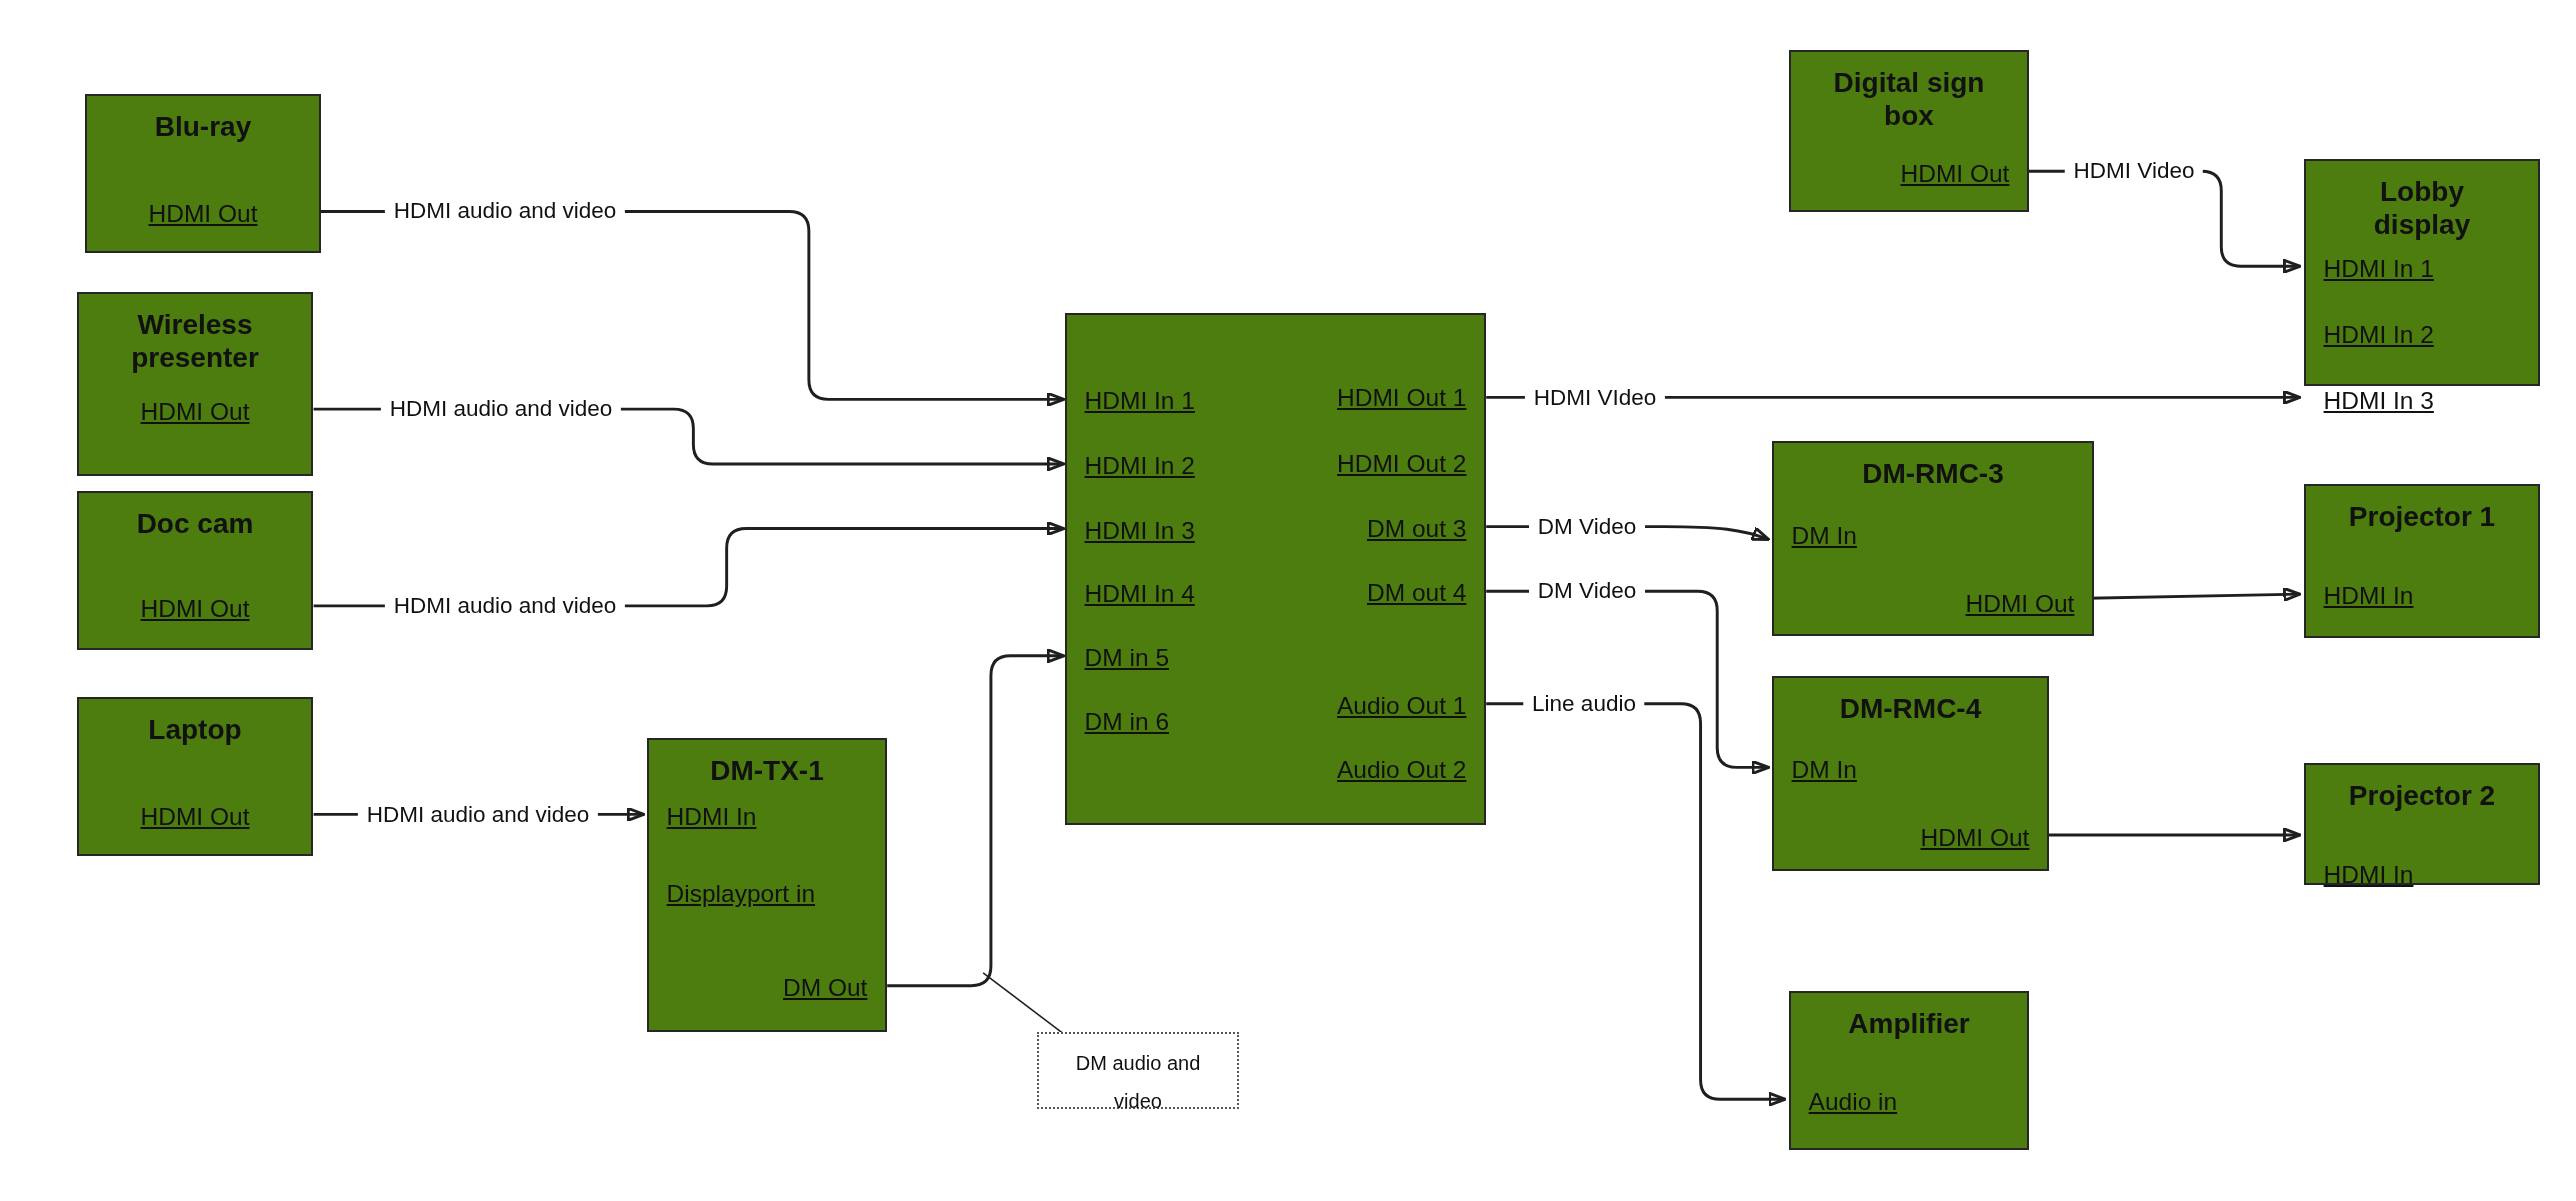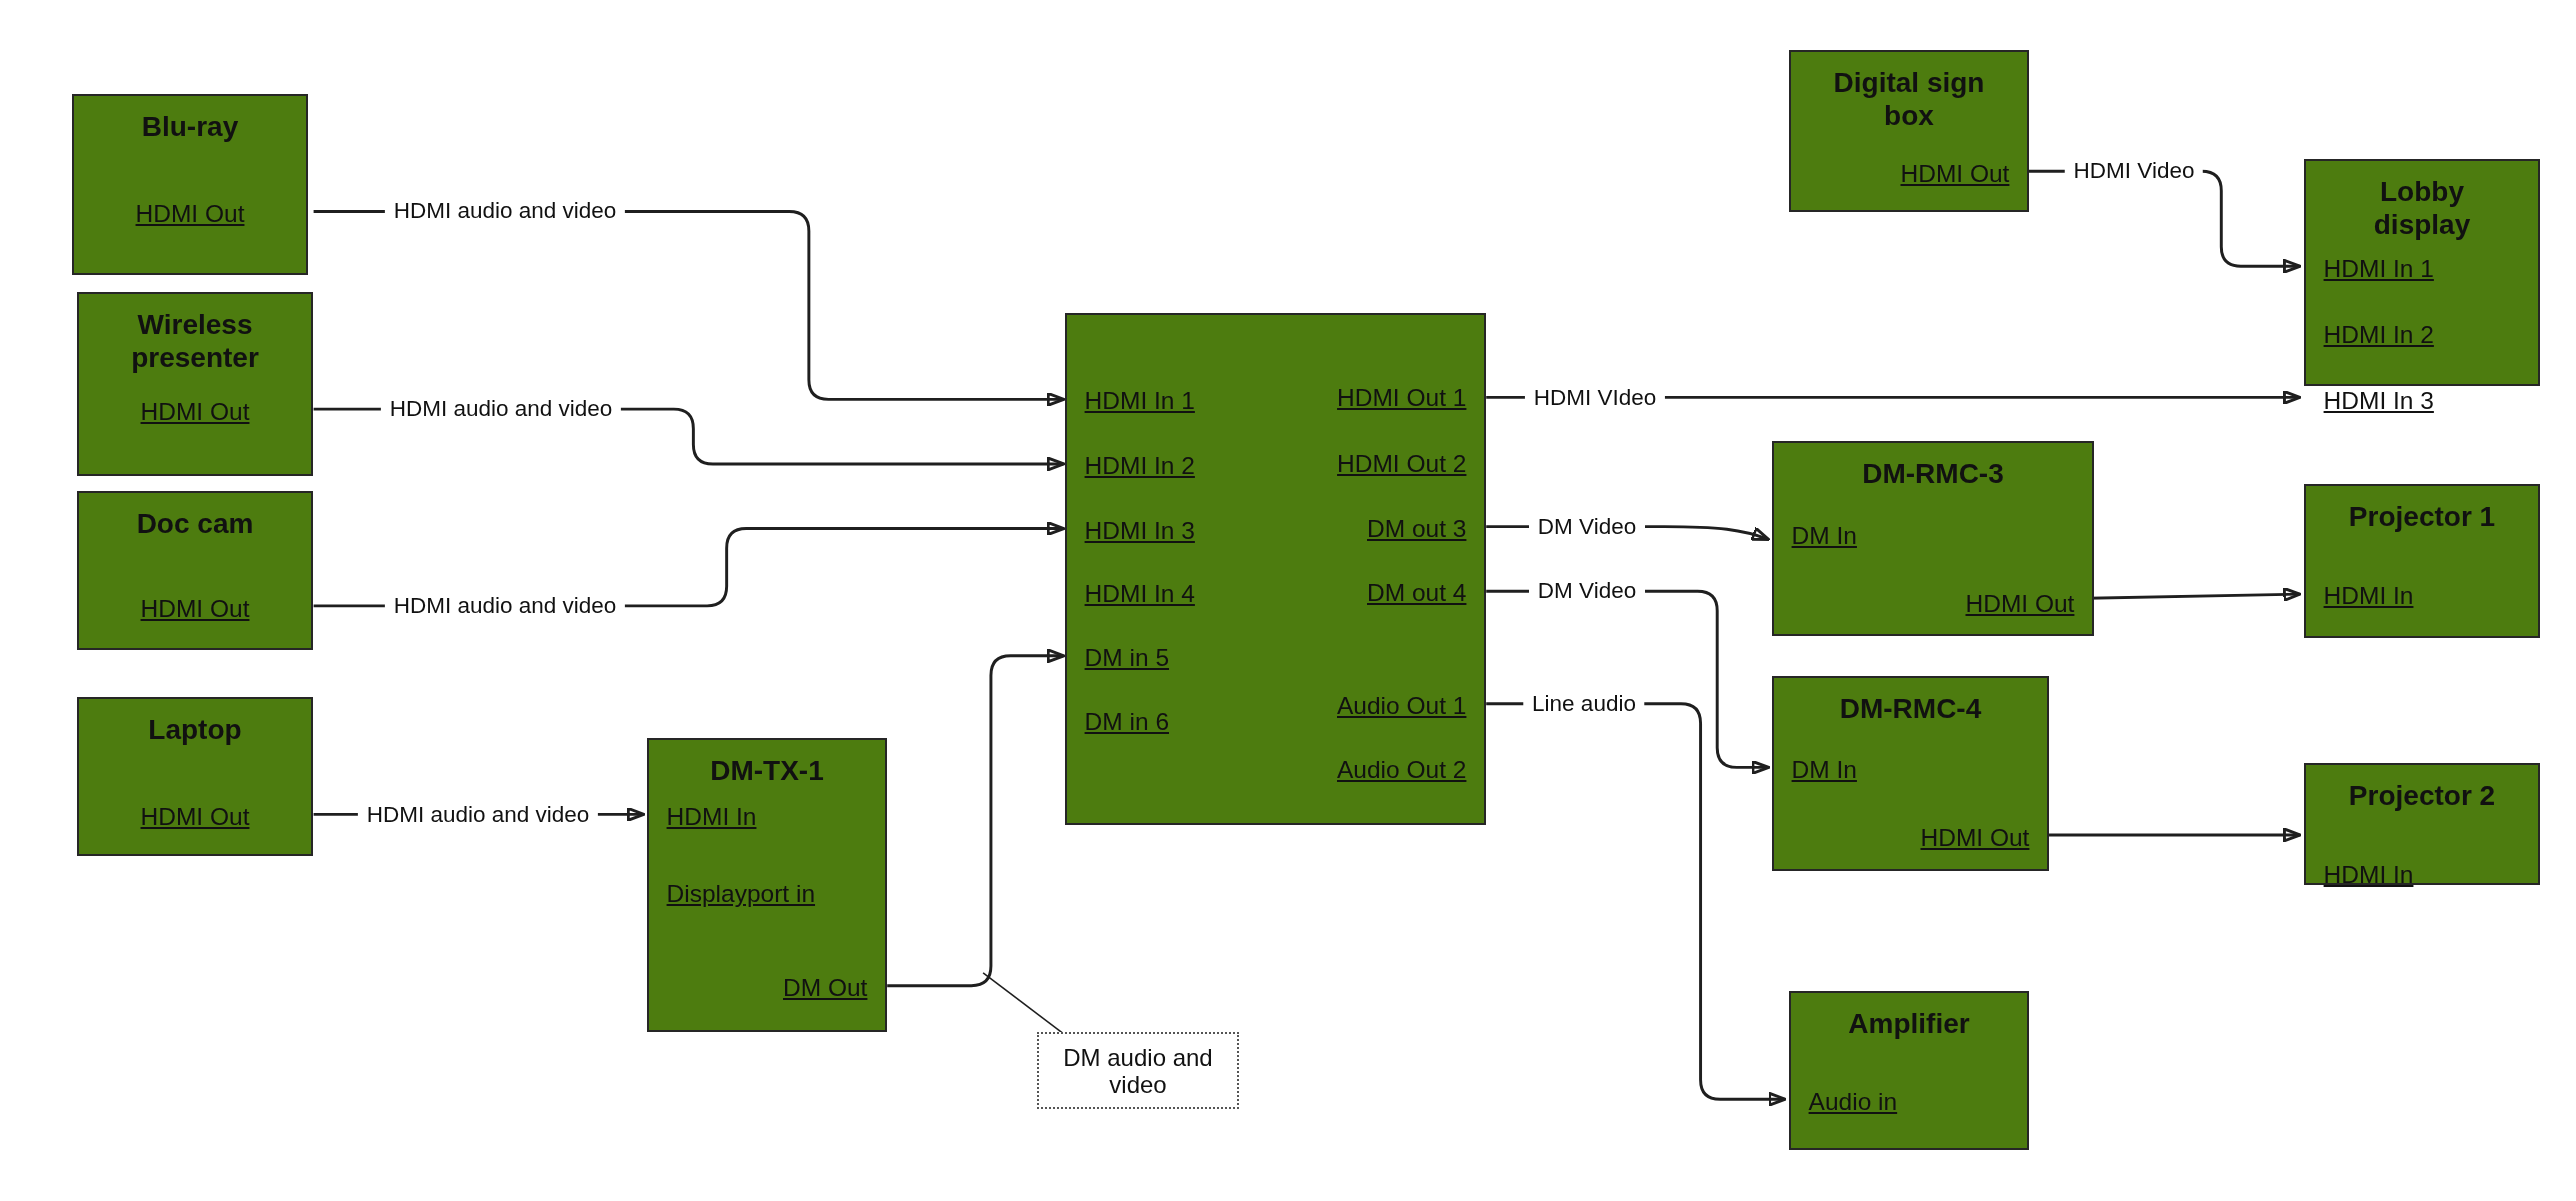--- a/index.html
+++ b/index.html
@@ -8,21 +8,21 @@
   .wires { position:absolute; left:0; top:0; }
   .wires path { stroke:#1f1f1f; stroke-width:3; fill:none; }
   .wires path.thin { stroke-width:1.6; }
   .node { position:absolute; background:#4d7c0f; border:2.9px solid #262626; }
   .node .title { font-weight:bold; font-size:28px; line-height:33px; text-align:center; padding-top:13.7px; }
   .port { position:absolute; font-size:24.5px; line-height:25.5px; white-space:nowrap;text-decoration:underline; }
   .port.left { left:17.6px; }
   .port.right { right:17.6px; }
   .port.center { left:0; right:0; text-align:center; }
   .wire-label { position:absolute; transform:translate(-50%,-50%); background:#fff; padding:2px 8.8px; font-size:22.5px; line-height:25.5px; white-space:nowrap; }
-  .note { position:absolute; border:2px dotted #555; background:#fff; font-size:24px; line-height:27px; text-align:center; padding:9.8px 11.7px; }
+  .note { position:absolute; border:2px dotted #555; background:#fff; font-size:20px; line-height:38px; text-align:center; padding:9.8px 11.7px; }
 </style>
 </head>
 <body>
 
 <div class="canvas">
 
   <svg class="wires" width="2576" height="1201" viewBox="0 0 2631 1227">
     <defs>
       <marker id="arrow" viewBox="0 0 18 14" refX="16.5" refY="7" markerWidth="18" markerHeight="14" markerUnits="userSpaceOnUse" orient="auto">
         <path d="M 1 1 L 17 7 L 1 13 Z" fill="#1f1f1f" stroke="none"></path>
@@ -36,21 +36,21 @@
     <path d="M 1518 406 H 2349" marker-end="url(#arrow)"></path>
     <path d="M 2072 175 H 2249 Q 2269 175 2269 195 V 252 Q 2269 272 2289 272 H 2349" marker-end="url(#arrow)"></path>
     <path d="M 1518 538 H 1700 C 1755 538 1780 541 1806 551" marker-end="url(#arrow)"></path>
     <path d="M 1518 604 H 1734 Q 1754 604 1754 624 V 764 Q 1754 784 1774 784 H 1806" marker-end="url(#arrow)"></path>
     <path d="M 1518 719 H 1717 Q 1737 719 1737 739 V 1103 Q 1737 1123 1757 1123 H 1823" marker-end="url(#arrow)"></path>
     <path d="M 2093 612 L 2349 607" marker-end="url(#arrow)"></path>
     <path d="M 2093 853 H 2349" marker-end="url(#arrow)"></path>
     <path class="thin" d="M 1004 994 L 1086 1056"></path>
   </svg>
 
-  <div class="node" style="left:72px;top:94px;width:236px;height:181px">
+  <div class="node" style="left:85px;top:94px;width:236px;height:159px">
     <div class="title">Blu-ray</div>
     <div class="port center" style="top:105px">HDMI Out</div>
   </div>
 
   <div class="node" style="left:77px;top:292px;width:236px;height:184px">
     <div class="title">Wireless presenter</div>
     <div class="port center" style="top:105px">HDMI Out</div>
   </div>
 
   <div class="node" style="left:77px;top:491px;width:236px;height:159px">

